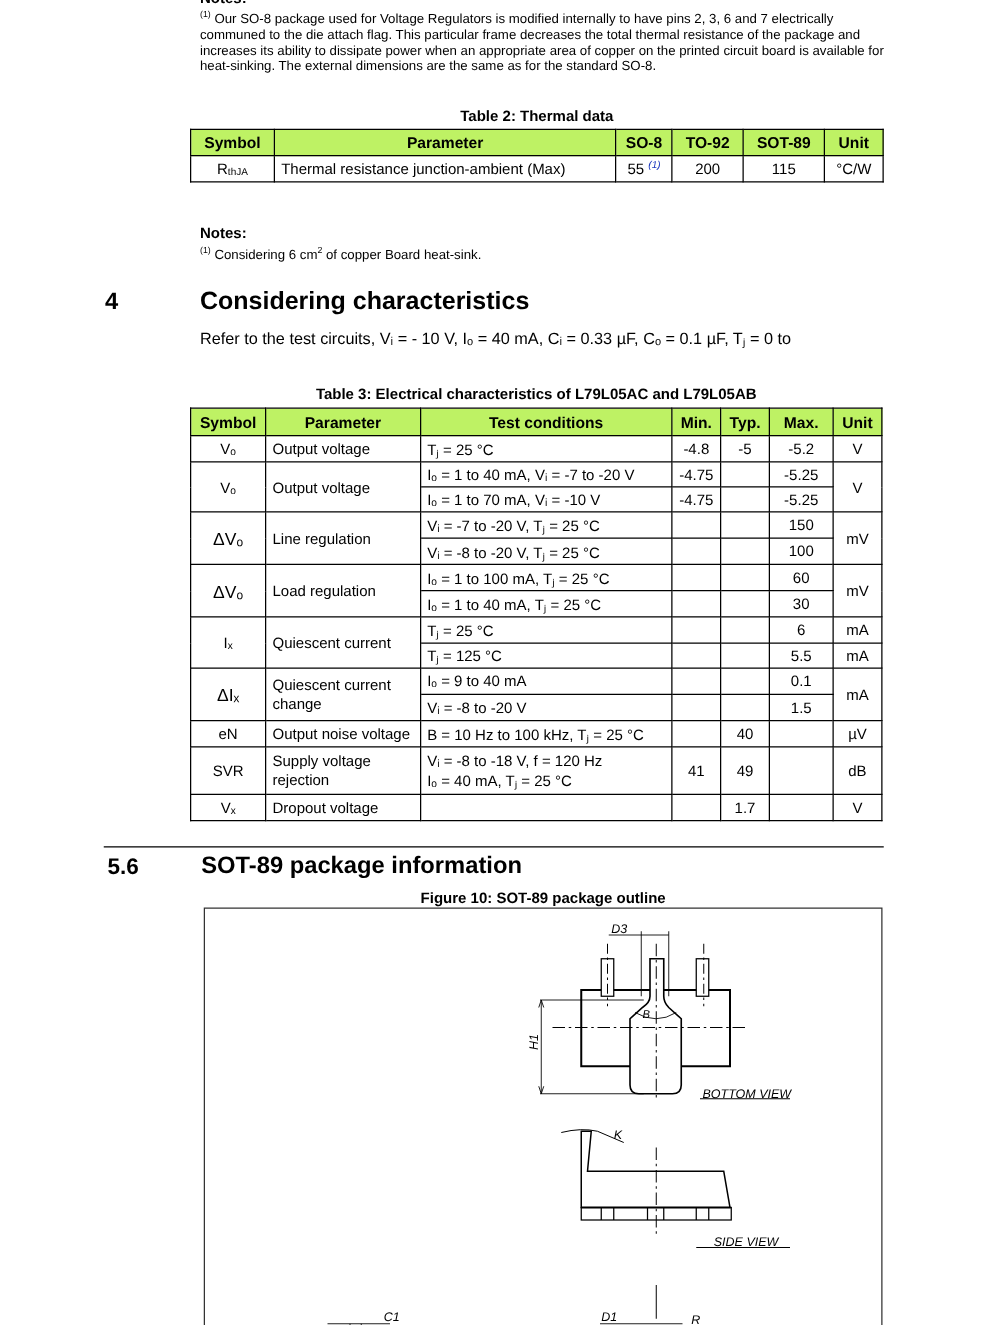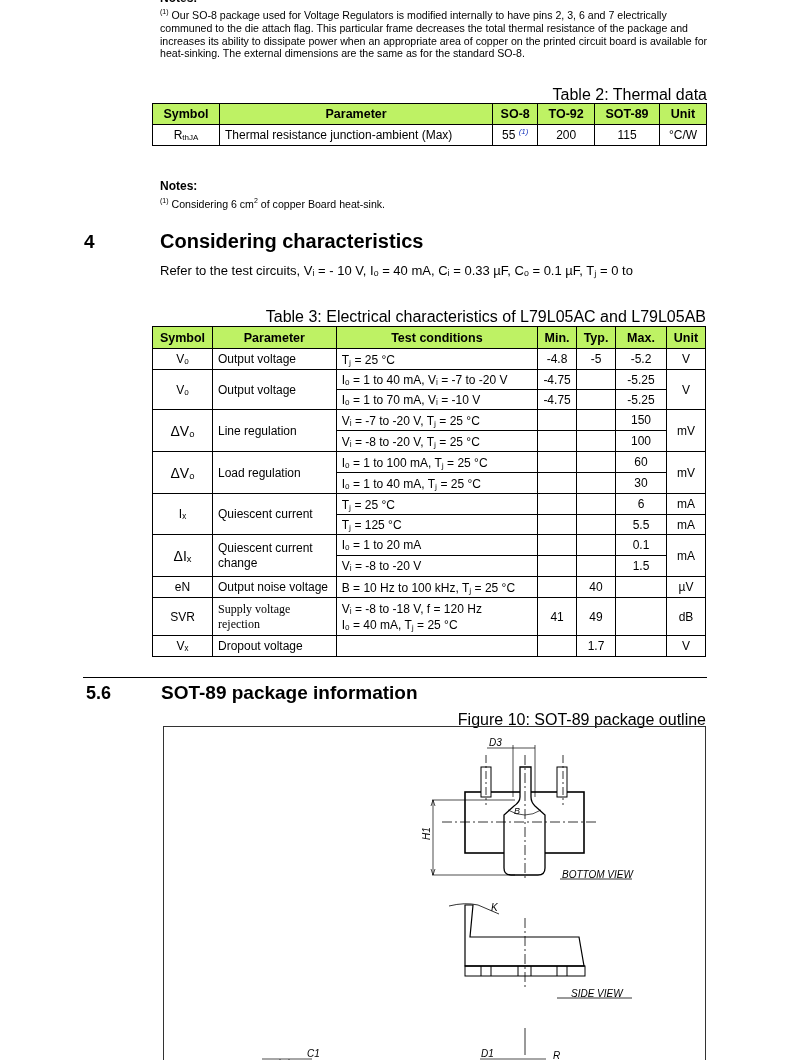--- a/index.html
+++ b/index.html
@@ -2,21 +2,21 @@
 <html><head>
 <meta charset="utf-8">
 <style>
   html, body { margin:0; padding:0; background:#ffffff; }
   body { width:790px; height:1060px; position:relative; overflow:hidden;
          font-family:"Liberation Sans", sans-serif; color:#000; }
   .abs { position:absolute; }
   .notes-cut { left:160px; top:-9px; font-size:12px; font-weight:bold; }
   .note-text { left:160px; top:9px; width:560px; font-size:10.6px; line-height:12.8px; }
   sup { font-size:7px; line-height:0; vertical-align:super; }
-  .cap { font-weight:normal; font-size:16px; text-align:right; }
+  .cap { font-weight:bold; font-size:12px; text-align:center; }
   table { border-collapse:collapse; position:absolute; font-size:12px; }
   td, th { border:1px solid #000; padding:0 5px; height:20px; box-sizing:border-box; }
   th { background:#bef264; font-weight:bold; font-size:12.5px; text-align:center; }
   .c { text-align:center; }
   .l { text-align:left; }
   .sub { font-size:8px; vertical-align:baseline; position:relative; top:1px; }
   .fn { color:#1f3bbf; font-style:italic; font-size:8px; vertical-align:super; line-height:0; }
   .sec-num { font-weight:bold; font-size:19px; }
   .sec-title { font-weight:bold; font-size:20px; }
   .body-text { font-size:13px; line-height:23px; width:560px; }
@@ -162,21 +162,21 @@
     <td class="l">Tⱼ = 125 °C</td>
     <td class="c"></td>
     <td class="c"></td>
     <td class="c">5.5</td>
     <td class="c">mA</td>
   </tr>
 
   <tr style="height:21px;">
     <td class="c" rowspan="2" style="font-size:14px;">ΔIₓ</td>
     <td class="l" rowspan="2" style="line-height:15px;">Quiescent current change</td>
-    <td class="l">Iₒ = 1 to 20 mA</td>
+    <td class="l">Iₒ = 9 to 40 mA</td>
     <td class="c"></td>
     <td class="c"></td>
     <td class="c">0.1</td>
     <td class="c" rowspan="2">mA</td>
   </tr>
   <tr style="height:21px;">
     <td class="l">Vᵢ = -8 to -20 V</td>
     <td class="c"></td>
     <td class="c"></td>
     <td class="c">1.5</td>
@@ -187,21 +187,21 @@
     <td class="l">Output noise voltage</td>
     <td class="l">B = 10 Hz to 100 kHz, Tⱼ = 25 °C</td>
     <td class="c"></td>
     <td class="c">40</td>
     <td class="c"></td>
     <td class="c">µV</td>
   </tr>
 
   <tr style="height:38px;">
     <td class="c">SVR</td>
-    <td class="l" style="line-height:15px;font-family:Liberation Serif, serif;">Supply voltage rejection</td>
+    <td class="l" style="line-height:15px;">Supply voltage rejection</td>
     <td class="l" style="line-height:16px;">
           <div>Vᵢ = -8 to -18 V, f = 120 Hz</div>
           <div>Iₒ = 40 mA, Tⱼ = 25 °C</div>
         </td>
     <td class="c">41</td>
     <td class="c">49</td>
     <td class="c"></td>
     <td class="c">dB</td>
   </tr>
 

